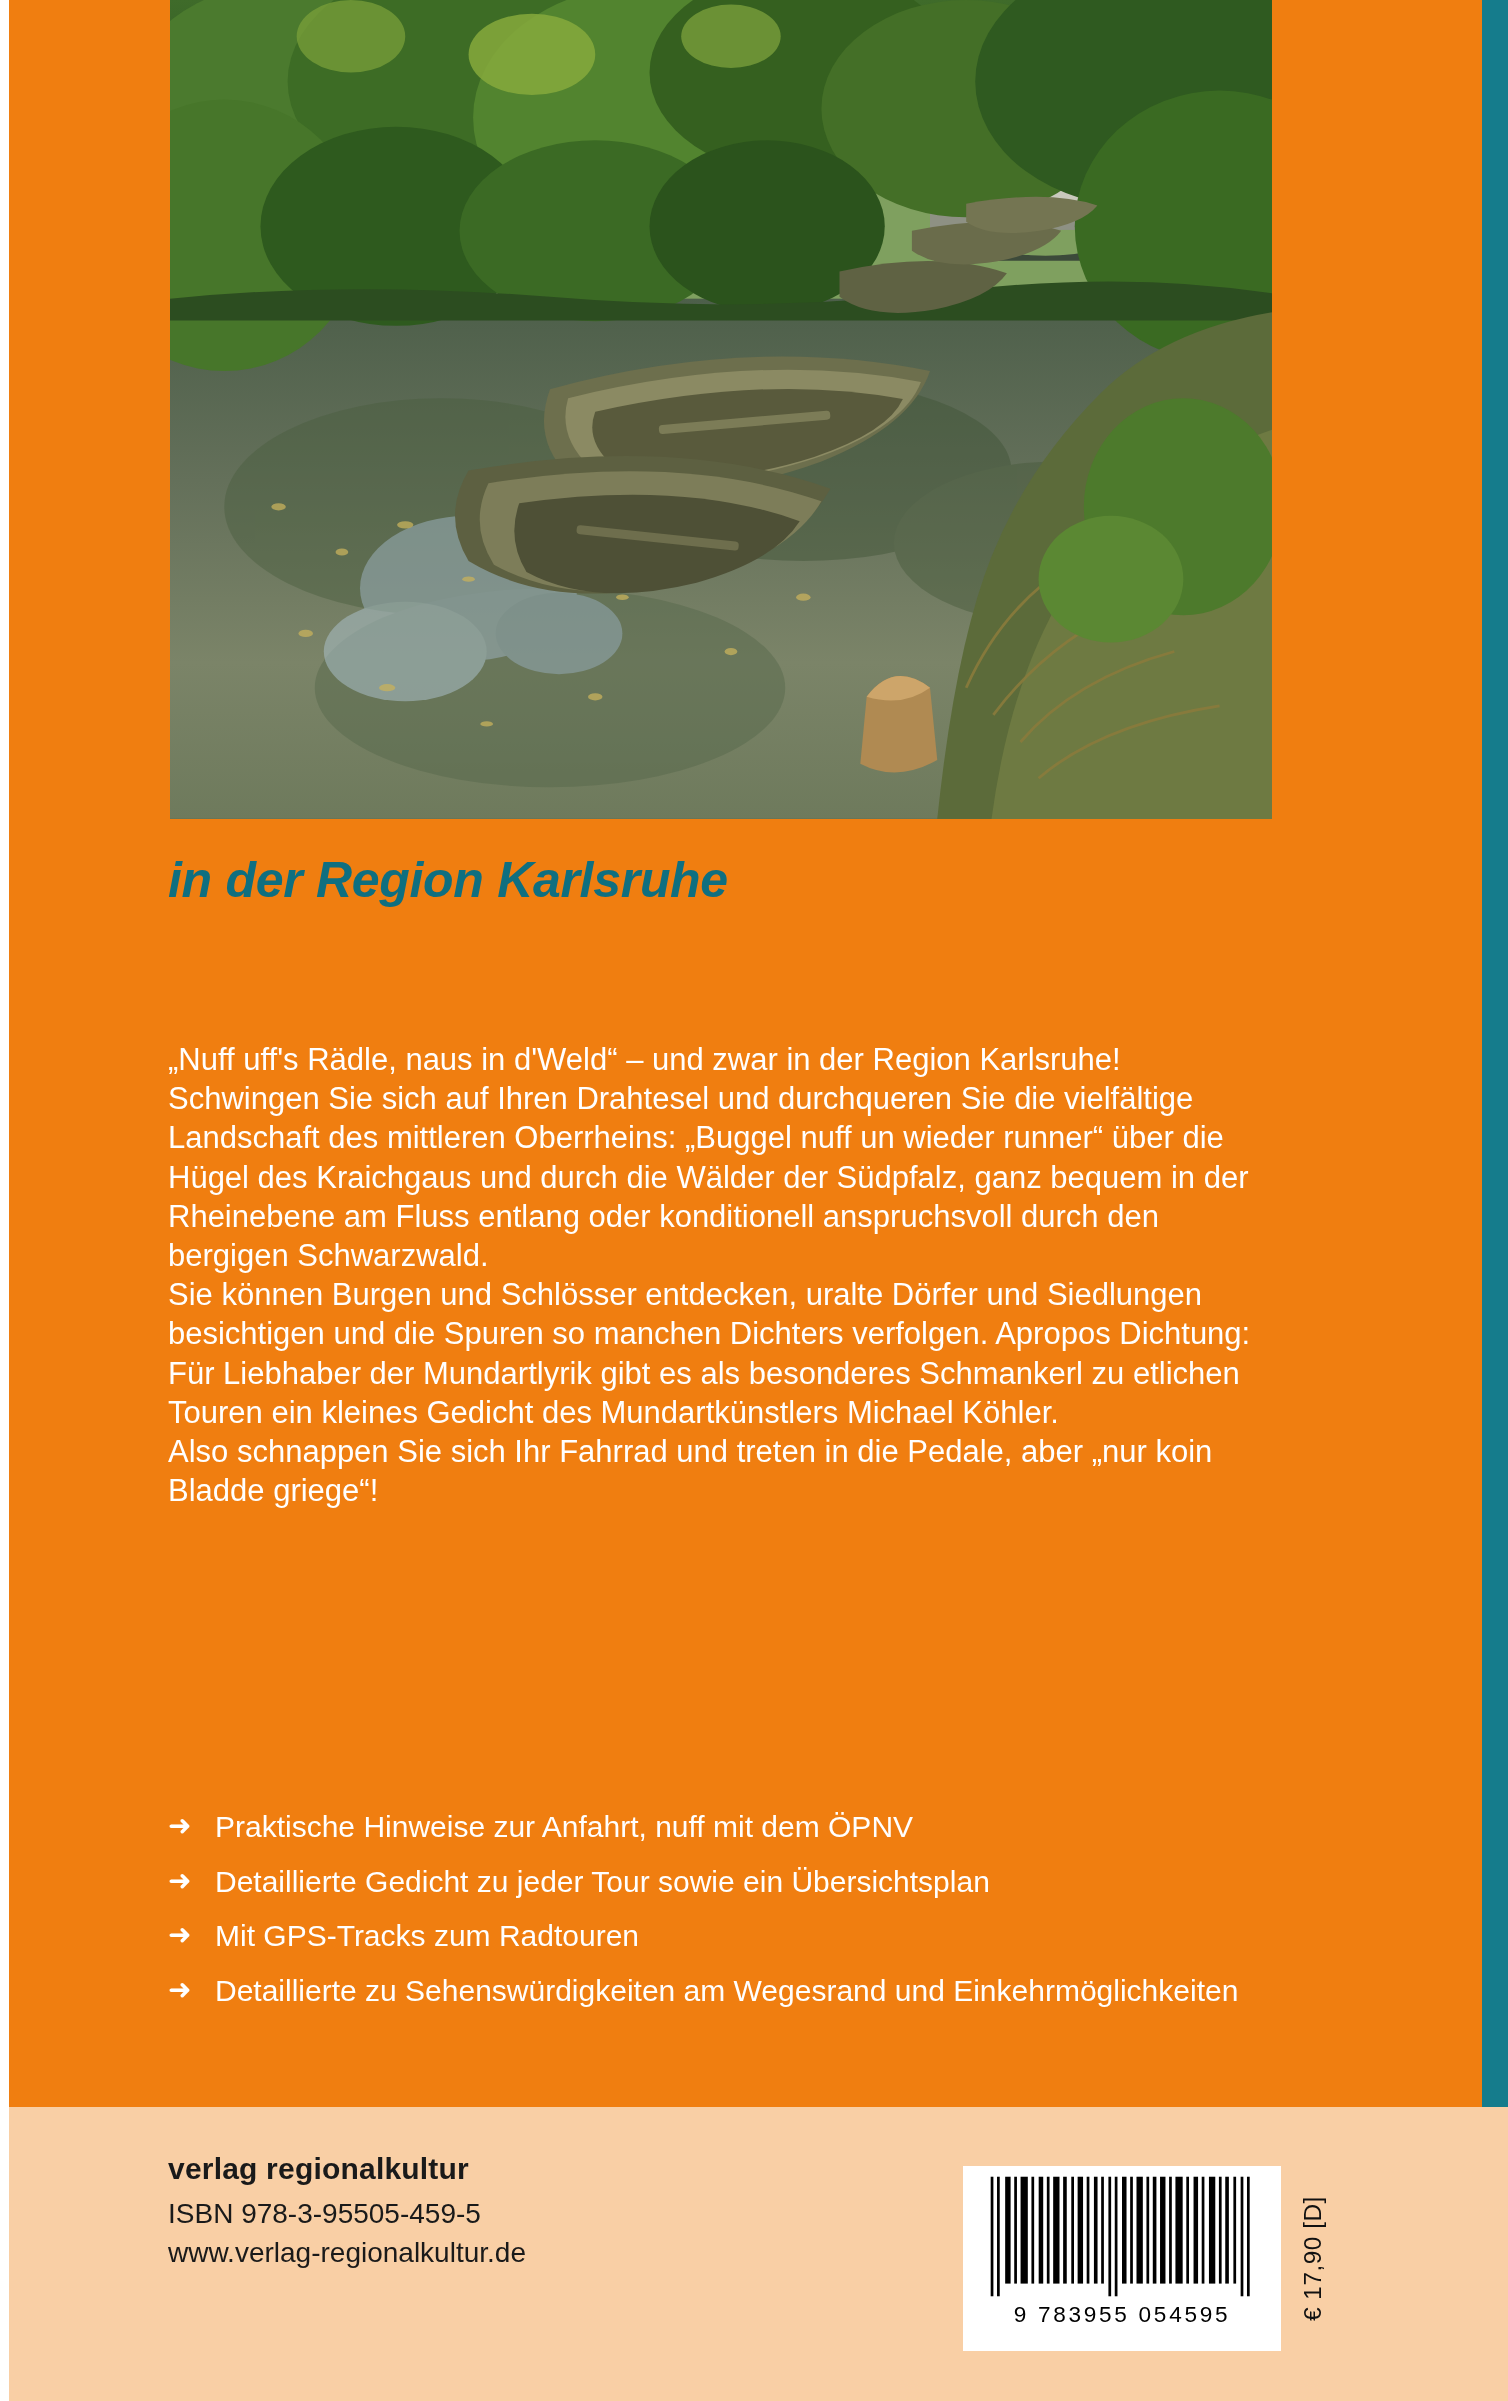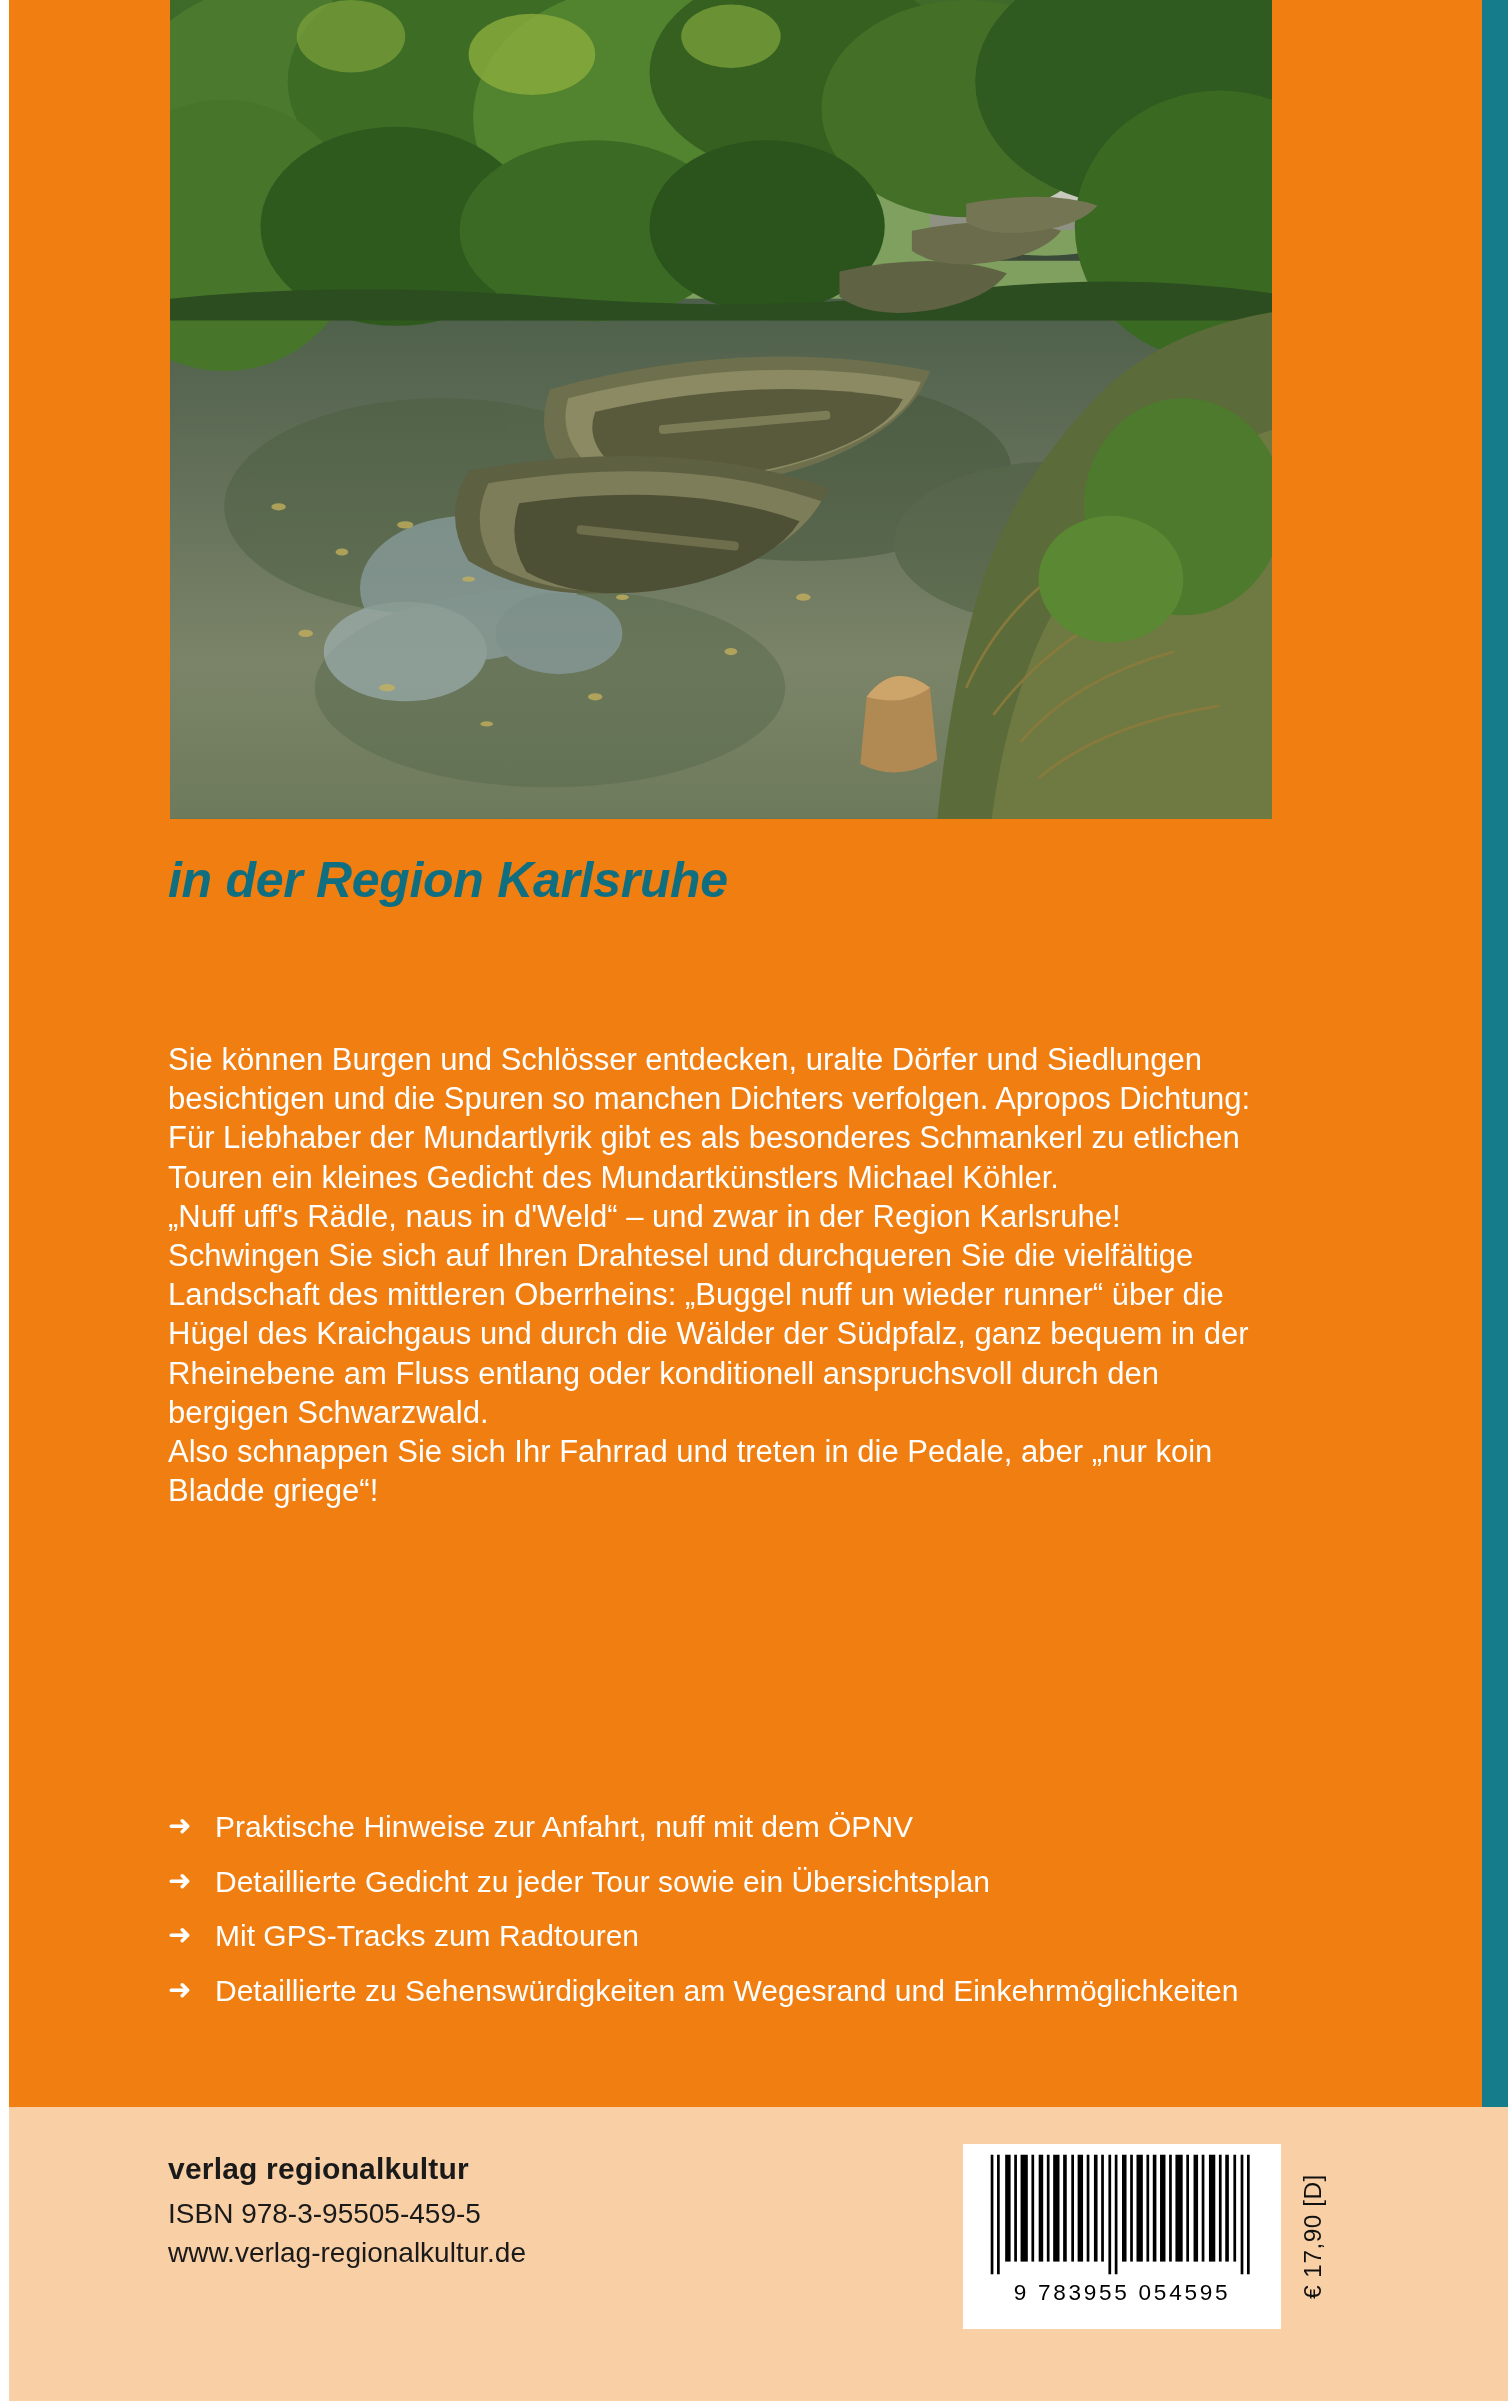--- a/index.html
+++ b/index.html
@@ -134,21 +134,21 @@
     font-weight: bold;
     font-size: 30px;
     letter-spacing: 0.2px;
     margin-bottom: 3px;
   }
 
   
   .barcode-wrap {
     position: absolute;
     left: 954px;
-    top: 37px;
+    top: 59px;
     width: 380px;
     height: 185px;
   }
   .barcode-box {
     position: absolute;
     left: 0;
     top: 0;
     width: 318px;
     height: 185px;
     background: #ffffff;
@@ -305,22 +305,22 @@
         <path d="M880 225 q90 -16 145 2 q-16 20 -64 28 q-56 8 -81 -10 z" fill="#747552"></path>
       </g>
     </svg>
   </div>
 
   <div class="headline">
     <span class="l2">in der Region Karlsruhe</span>
   </div>
 
   <div class="body-copy">
+    <p>„Nuff uff's Rädle, naus in d'Weld“ – und zwar in der Region Karlsruhe! Schwingen Sie sich auf Ihren Drahtesel und durchqueren Sie die vielfältige Landschaft des mittleren Oberrheins: „Buggel nuff un wieder runner“ über die Hügel des Kraichgaus und durch die Wälder der Südpfalz, ganz bequem in der Rheinebene am Fluss entlang oder konditionell anspruchsvoll durch den bergigen Schwarzwald.</p>
     <p>Sie können Burgen und Schlösser entdecken, uralte Dörfer und Siedlungen besichtigen und die Spuren so manchen Dichters verfolgen. Apropos Dichtung: Für Liebhaber der Mundartlyrik gibt es als besonderes Schmankerl zu etlichen Touren ein kleines Gedicht des Mundartkünstlers Michael Köhler.</p>
-    <p>„Nuff uff's Rädle, naus in d'Weld“ – und zwar in der Region Karlsruhe! Schwingen Sie sich auf Ihren Drahtesel und durchqueren Sie die vielfältige Landschaft des mittleren Oberrheins: „Buggel nuff un wieder runner“ über die Hügel des Kraichgaus und durch die Wälder der Südpfalz, ganz bequem in der Rheinebene am Fluss entlang oder konditionell anspruchsvoll durch den bergigen Schwarzwald.</p>
     <p>Also schnappen Sie sich Ihr Fahrrad und treten in die Pedale, aber „nur koin Bladde griege“!</p>
   </div>
 
   <div class="bullets">
     <div class="bullet-row">
       <span class="bullet-arrow">➜</span>
       <span class="bullet-text">Praktische Hinweise zur Anfahrt, nuff mit dem ÖPNV</span>
     </div>
     <div class="bullet-row">
       <span class="bullet-arrow">➜</span>

